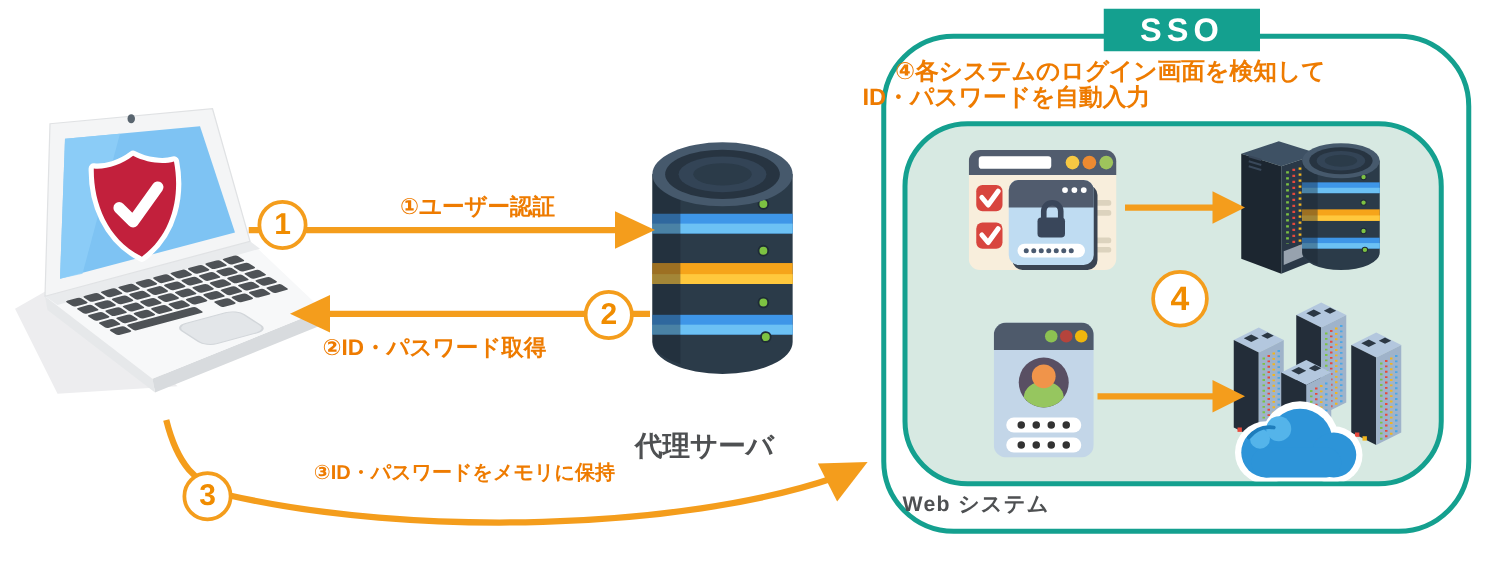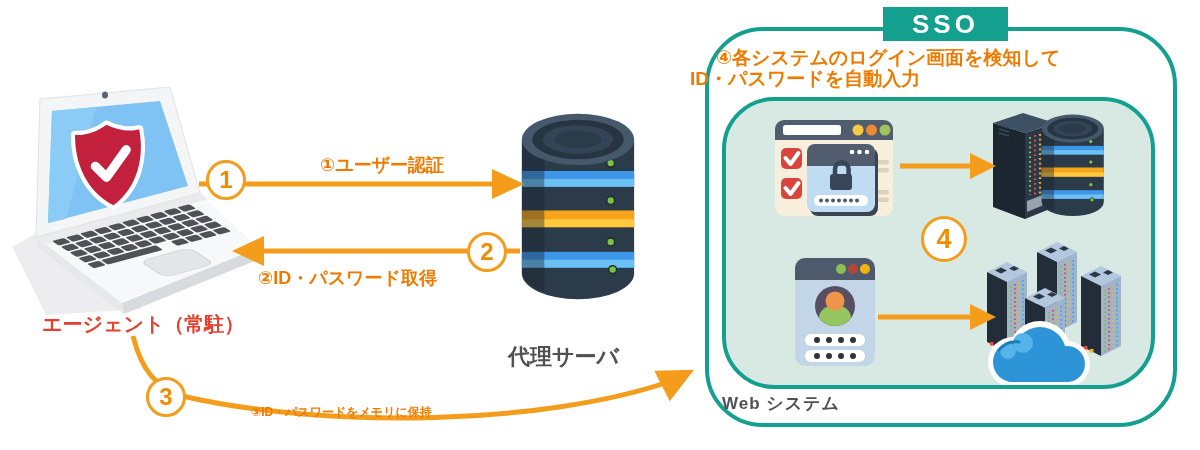--- a/index.html
+++ b/index.html
@@ -15,21 +15,21 @@
              border:4px solid var(--teal);border-radius:58px;z-index:1;}
   #sso-inner{left:722px;top:97px;width:425px;height:284px;background:var(--inner-bg);
              border:4px solid var(--teal);border-radius:52px;z-index:1;}
   #sso-tag{left:883px;top:7px;width:125px;height:34px;background:var(--teal);
            color:#fff;font-weight:bold;font-size:26px;letter-spacing:4px;
            display:flex;align-items:center;justify-content:center;z-index:4;}
   
   .lbl{position:absolute;font-weight:bold;text-align:left;z-index:4;white-space:nowrap;}
   #flow1-label{left:320px;top:153px;width:200px;font-size:18px;color:var(--orange-text);}
   #flow2-label{left:258px;top:266px;width:215px;font-size:18px;color:var(--orange-text);}
-  #flow3-label{left:251px;top:404px;width:210px;font-size:12px;color:var(--orange-text);}
+  #flow3-label{left:251px;top:368px;width:210px;font-size:16px;color:var(--orange-text);}
   #flow4-title{left:716px;top:47px;width:445px;font-size:19px;line-height:21px;color:var(--orange-text);}
   #flow4-title .ln2{transform:translateX(-26px);}
   #agent-label{left:42px;top:311px;width:218px;font-size:20px;color:var(--red-label);}
   #proxy-label{left:508px;top:299px;width:145px;font-size:22px;color:var(--label-gray);margin-top:43px;}
   #websys-label{left:722px;top:392px;width:425px;font-size:17px;color:var(--label-gray);letter-spacing:1px;}
   
   .num-circle{position:absolute;width:40px;height:40px;border-radius:50%;background:#fff;
               border:3px solid var(--orange);color:#F08C00;font-weight:bold;font-size:24px;
               display:flex;align-items:center;justify-content:center;z-index:5;box-sizing:border-box;}
   #circle4{width:46px;height:46px;font-size:27px;}
@@ -295,18 +295,17 @@
   <div class="num-circle" style="left:146px;top:377px">3</div>
   <div class="num-circle" id="circle4" style="left:921px;top:216px">4</div>
 
   <div class="lbl" id="flow1-label">①ユーザー認証</div>
   <div class="lbl" id="flow2-label">②ID・パスワード取得</div>
   <div class="lbl" id="flow3-label">③ID・パスワードをメモリに保持</div>
   <div class="lbl" id="flow4-title">
     <div class="ln1">④各システムのログイン画面を検知して</div>
     <div class="ln2">ID・パスワードを自動入力</div>
   </div>
-  <div class="lbl" id="agent-label">エージェント（常駐）</div>
   <div class="lbl" id="proxy-label">代理サーバ</div>
   <div class="abs" id="sso-tag">SSO</div>
   <div class="lbl" id="websys-label">Web システム</div>
 
 </div>
 
 </body></html>

